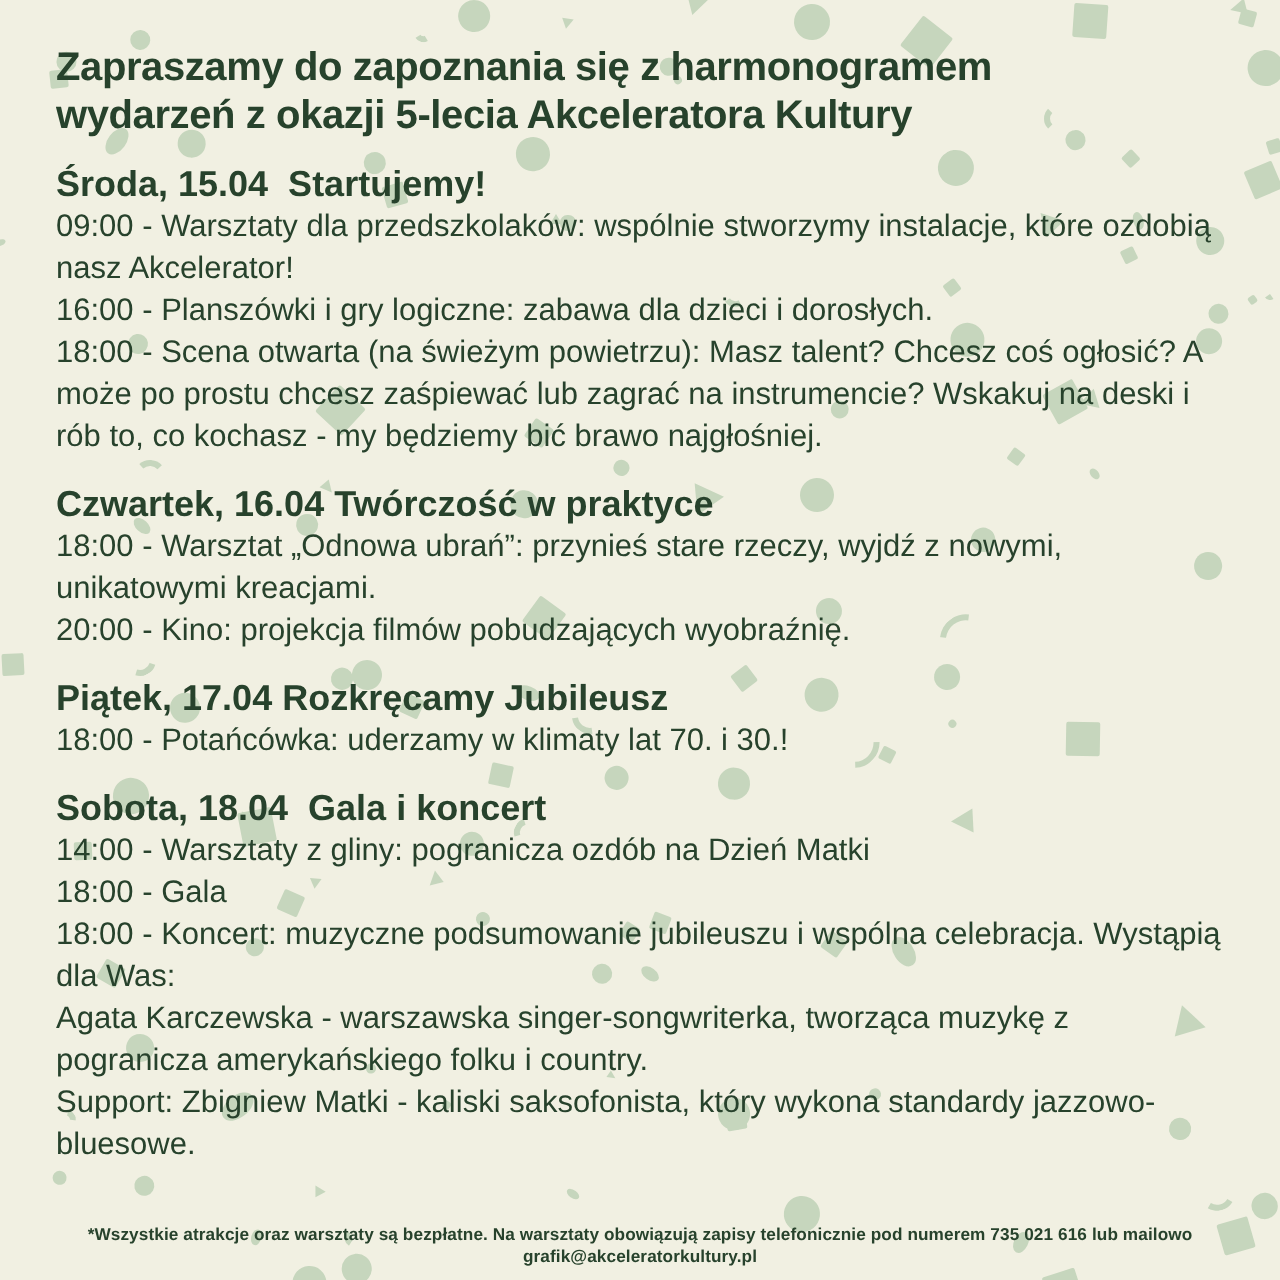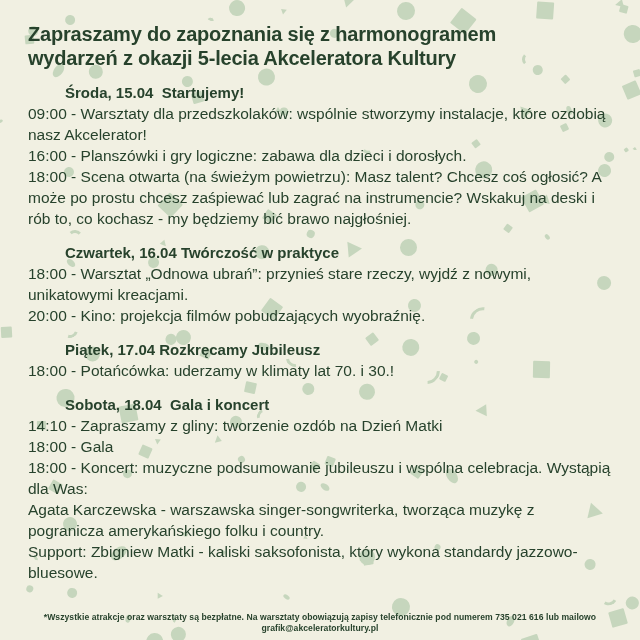--- a/index.html
+++ b/index.html
@@ -51,25 +51,24 @@
     font-size:20px;
     line-height:24px;
     font-weight:700;
     letter-spacing:-0.2px;
     margin-bottom:12px;
     max-width:560px;
   }
   .day-section{margin-top:13px;}
   .day-section:first-of-type{margin-top:0;}
   .section-heading{
-    font-size:15px;
+    font-size:18px;
     line-height:21px;
     font-weight:700;
     white-space:pre-wrap;
-    margin-left:37px;
   }
   .event, .performer{
     font-size:15.5px;
     line-height:21px;
     font-weight:400;
     max-width:588px;
   }
   .event strong, .performer strong{font-weight:400;}
   #footnote{
     position:absolute;
@@ -252,22 +251,22 @@
     <h2 class="section-heading">Piątek, 17.04 Rozkręcamy Jubileusz</h2>
     <p class="event">
       <strong>18:00</strong>
       <span>- Potańcówka: uderzamy w klimaty lat 70. i 30.!</span>
     </p>
   </section>
 
   <section class="day-section">
     <h2 class="section-heading">Sobota, 18.04  Gala i koncert</h2>
     <p class="event">
-      <strong>14:10</strong>
-      <span>- Zapraszamy z gliny: tworzenie ozdób na Dzień Matki</span>
+      <strong>14:00</strong>
+      <span>- Warsztaty z gliny: pogranicza ozdób na Dzień Matki</span>
     </p>
     <p class="event">
       <strong>18:00</strong>
       <span>- Gala</span>
     </p>
     <p class="event">
       <strong>18:00</strong>
       <span>- Koncert: muzyczne podsumowanie jubileuszu i wspólna celebracja. Wystąpią dla Was:</span>
     </p>
     <p class="performer">

